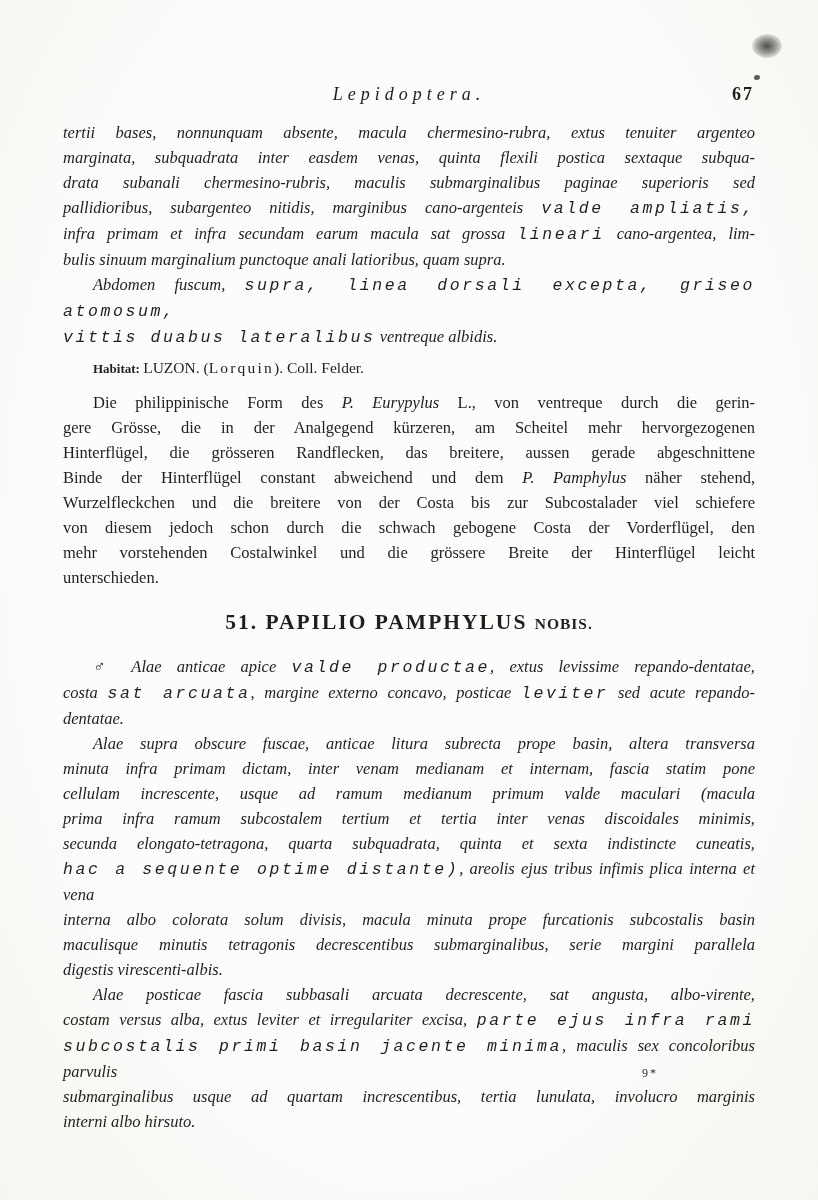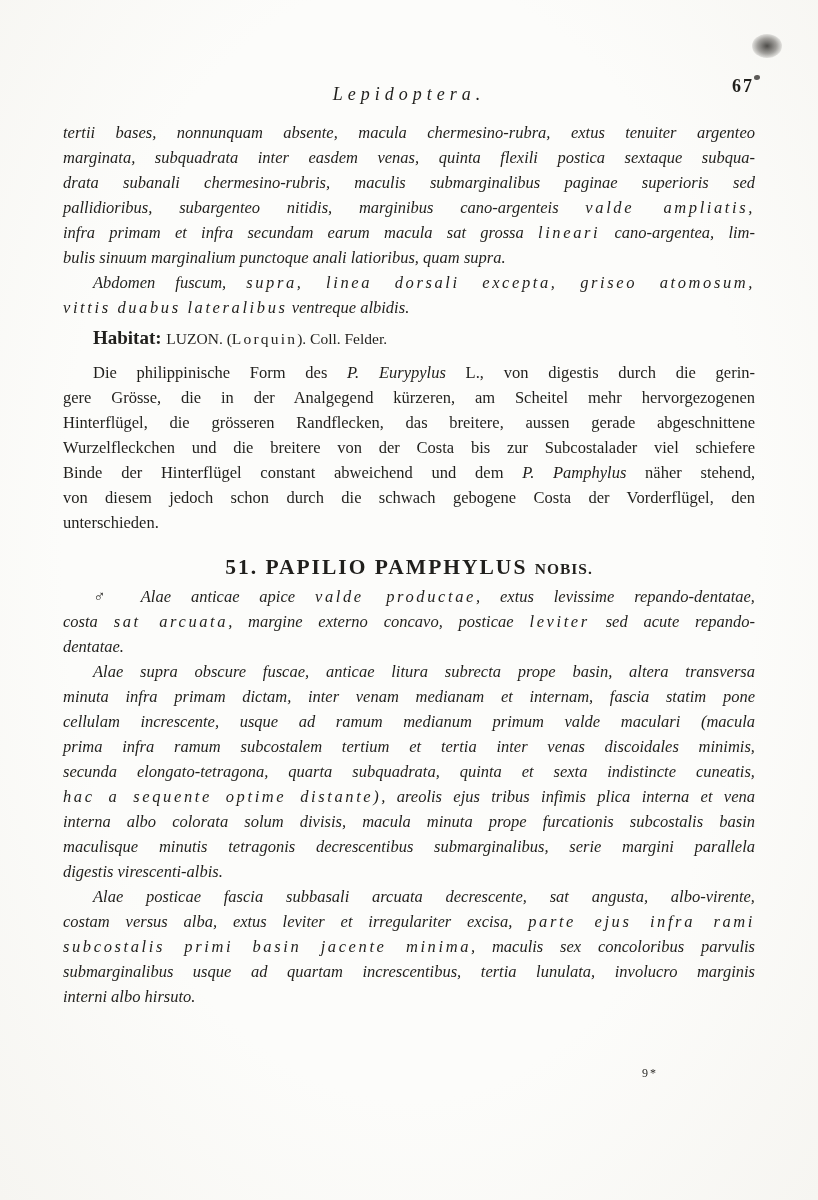--- a/index.html
+++ b/index.html
@@ -15,45 +15,45 @@
   .running-head {
     position: absolute;
     top: 84px; left: 63px; width: 692px;
     text-align: center;
     font-style: italic;
     font-size: 18px;
     letter-spacing: 5px;
   }
   .page-number {
     position: absolute;
-    top: 76px; right: 64px;
+    top: 84px; right: 64px;
     font-weight: bold;
     font-size: 18px;
     letter-spacing: 2px;
   }
   .text-block {
     position: absolute;
     top: 120px; left: 63px; width: 692px;
     font-size: 16.5px;
     line-height: 25px;
   }
   .para { margin: 0; }
   .line {
     text-align: justify;
     text-align-last: justify;
   }
   .line.last { text-align-last: left; }
   .line.indent { text-indent: 30px; }
   .s-i  { font-style: italic; }
-  .s-isp { font-style: italic; letter-spacing: 2.6px; }
+  .s-isp { font-style: italic; letter-spacing: 2.6px; font-family: Liberation Mono, monospace; }
   .s-r  { font-style: normal; }
-  .s-rb { font-weight: bold; font-size: 19px; }
+  .s-rb { font-weight: bold; font-size: 13px; }
   .s-rsp { letter-spacing: 2.2px; }
   .para-habitat { margin: 5px 0 9px; font-size: 15.5px; }
-  .para-heading { margin: 20px 0 3px; }
+  .para-heading { margin: 20px 0 18px; }
   .para-heading .line { text-align: center; text-align-last: center; }
   .s-h1 { font-weight: bold; font-size: 21.5px; letter-spacing: 2px; }
   .s-h2 { font-weight: bold; font-size: 15.5px; letter-spacing: 1px; }
   .signature-mark {
     position: absolute;
     top: 1066px; left: 642px;
     font-size: 12px;
     color: #2c2b28;
     letter-spacing: 2px;
   }
@@ -95,26 +95,27 @@
         <div class="line last"><span class="s-i">bulis sinuum marginalium punctoque anali latioribus, quam supra.</span></div>
       </div>
       <div class="para">
         <div class="line indent"><span class="s-i">Abdomen fuscum, </span><span class="s-isp">supra, linea dorsali excepta, griseo atomosum,</span></div>
         <div class="line last"><span class="s-isp">vittis duabus lateralibus</span><span class="s-i"> ventreque albidis.</span></div>
       </div>
       <div class="para para-habitat">
         <div class="line last indent"><span class="s-rb">Habitat: </span><span class="s-r">LUZON. (</span><span class="s-rsp">Lorquin</span><span class="s-r">). Coll. Felder.</span></div>
       </div>
       <div class="para">
-        <div class="line indent"><span class="s-r">Die philippinische Form des </span><span class="s-i">P. Eurypylus</span><span class="s-r"> L., von digestis durch die gerin-</span></div>
+        <div class="line indent"><span class="s-r">Die philippinische Form des </span><span class="s-i">P. Eurypylus</span><span class="s-r"> L., von ventreque durch die gerin-</span></div>
         <div class="line"><span class="s-r">gere Grösse, die in der Analgegend kürzeren, am Scheitel mehr hervorgezogenen</span></div>
         <div class="line"><span class="s-r">Hinterflügel, die grösseren Randflecken, das breitere, aussen gerade abgeschnittene</span></div>
+        <div class="line"><span class="s-r">Binde der Hinterflügel constant abweichend und dem </span><span class="s-i">P. Pamphylus</span><span class="s-r"> näher stehend,</span></div>
         <div class="line"><span class="s-r">Wurzelfleckchen und die breitere von der Costa bis zur Subcostalader viel schiefere</span></div>
-        <div class="line"><span class="s-r">Binde der Hinterflügel constant abweichend und dem </span><span class="s-i">P. Pamphylus</span><span class="s-r"> näher stehend,</span></div>
         <div class="line"><span class="s-r">von diesem jedoch schon durch die schwach gebogene Costa der Vorderflügel, den</span></div>
+        <div class="line"><span class="s-r">mehr vorstehenden Costalwinkel und die grössere Breite der Hinterflügel leicht</span></div>
         <div class="line last"><span class="s-r">unterschieden.</span></div>
       </div>
       <div class="para para-heading">
         <div class="line last"><span class="s-h1">51. PAPILIO PAMPHYLUS </span><span class="s-h2">NOBIS.</span></div>
       </div>
       <div class="para">
         <div class="line indent"><span class="s-i">♂ Alae anticae apice </span><span class="s-isp">valde productae</span><span class="s-i">, extus levissime repando-dentatae,</span></div>
         <div class="line"><span class="s-i">costa </span><span class="s-isp">sat arcuata</span><span class="s-i">, margine externo concavo, posticae </span><span class="s-isp">leviter</span><span class="s-i"> sed acute repando-</span></div>
         <div class="line last"><span class="s-i">dentatae.</span></div>
       </div>

